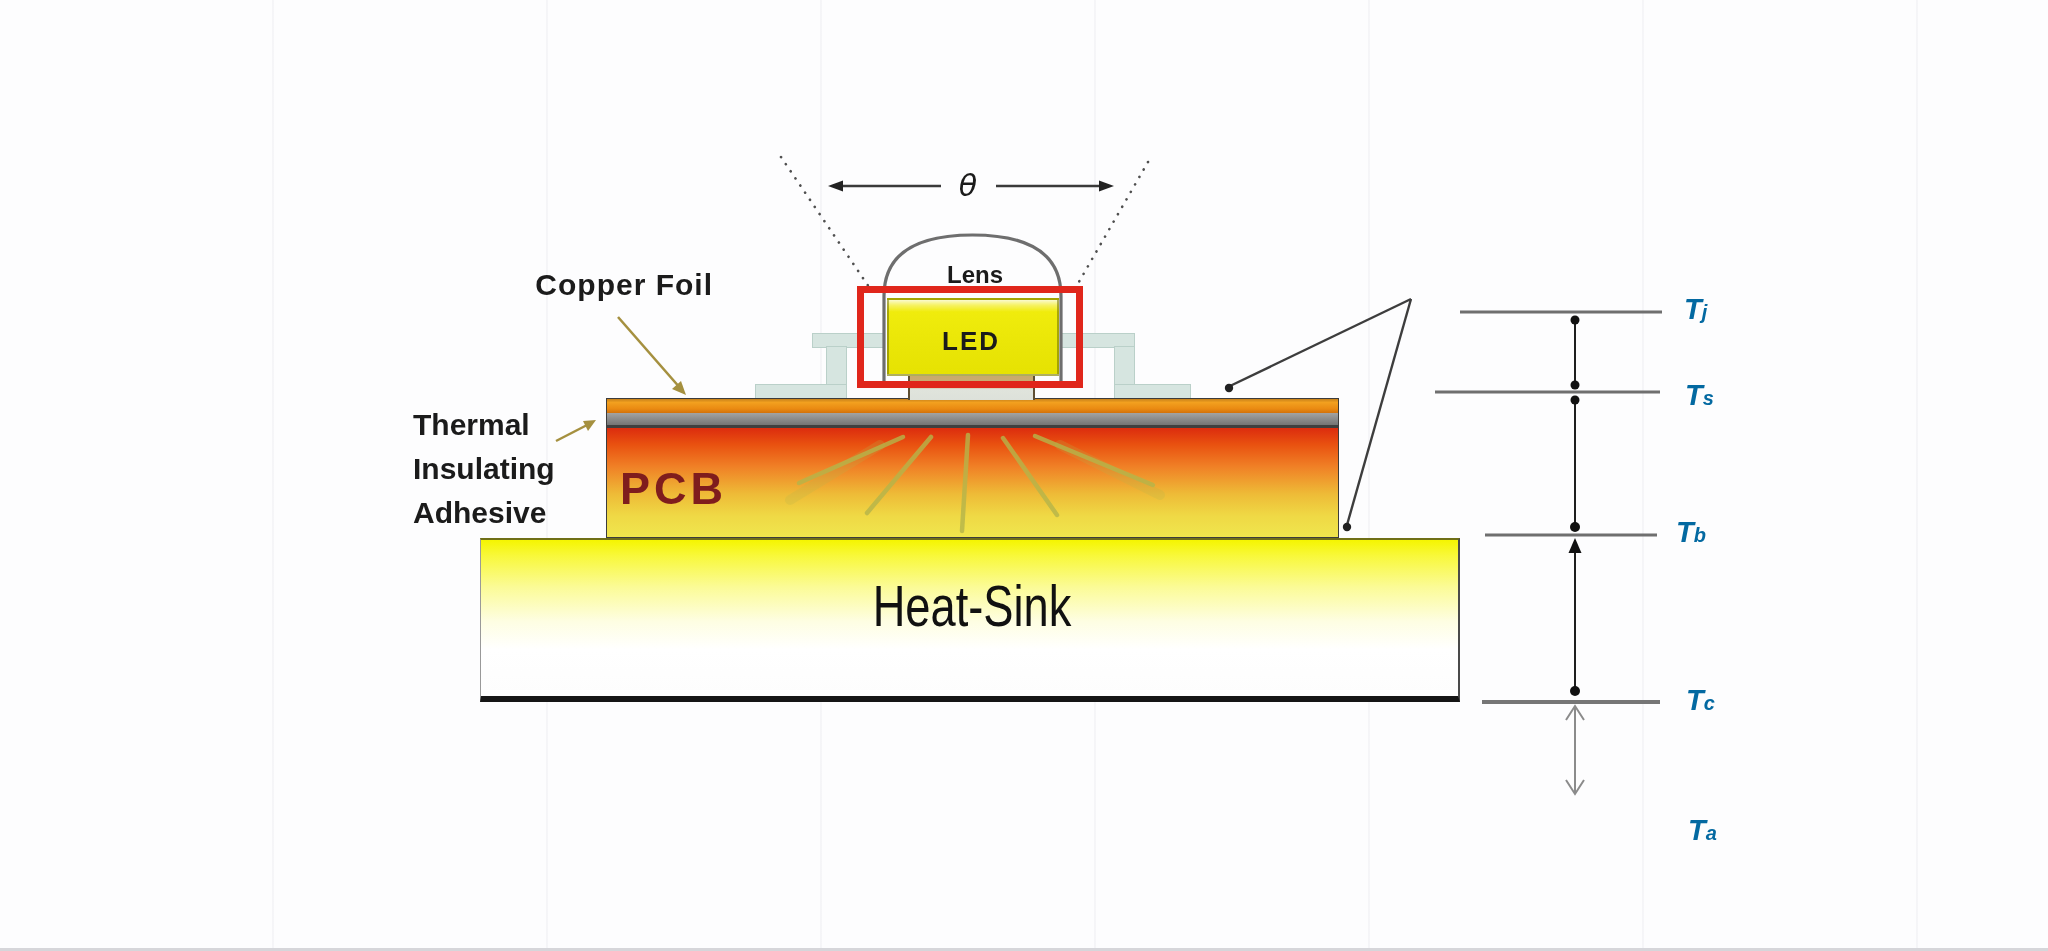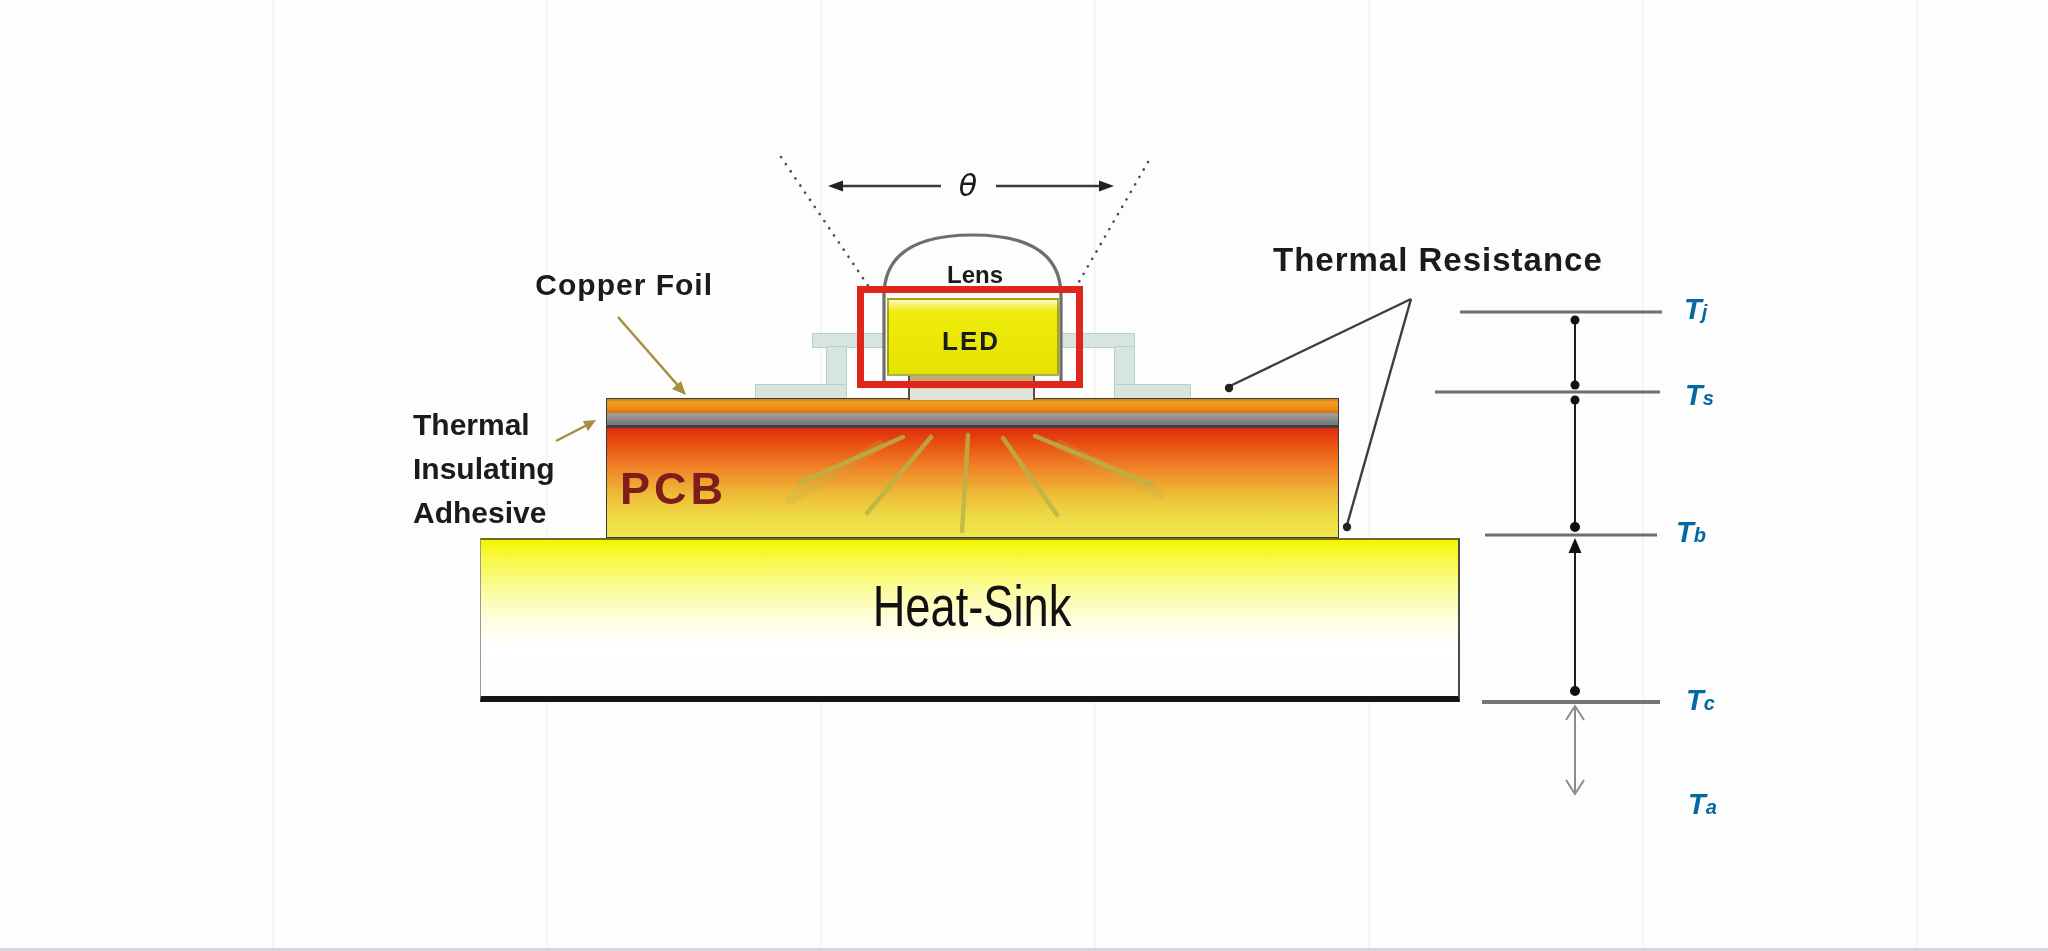--- a/index.html
+++ b/index.html
@@ -48,21 +48,21 @@
   #lbl-led{left:915px;top:326px;width:112px;text-align:center;font-size:26px;letter-spacing:2px;}
   #lbl-theta{left:942px;top:168px;width:52px;text-align:center;font-size:30px;font-weight:normal;
     font-style:italic;font-family:"DejaVu Sans",sans-serif;}
   #lbl-tr{left:1273px;top:241px;font-size:33px;letter-spacing:1px;}
   .tmark{position:absolute;z-index:10;font-size:29px;font-weight:bold;color:#0369a1;white-space:nowrap;font-style:italic;}
   .tmark .sub{font-size:20px;}
   #tm-j{left:1684px;top:293px;}
   #tm-s{left:1685px;top:379px;}
   #tm-b{left:1676px;top:516px;}
   #tm-c{left:1686px;top:684px;}
-  #tm-a{left:1688px;top:788px;text-align:right;}
+  #tm-a{left:1688px;top:814px;text-align:right;}
 </style>
 </head>
 <body>
 
 <div id="canvas">
   <div class="seams"></div>
 
   <div class="abs" id="heatsink"></div>
   <div class="abs" id="copper"></div>
   <div class="abs" id="adhesive"></div>
@@ -141,21 +141,20 @@
   <div class="lbl" id="lbl-adhesive">
     <span>Thermal</span>
     <span>Insulating</span>
     <span>Adhesive</span>
   </div>
   <div class="lbl" id="lbl-pcb">PCB</div>
   <div class="lbl" id="lbl-heatsink">Heat-Sink</div>
   <div class="lbl" id="lbl-lens">Lens</div>
   <div class="lbl" id="lbl-led">LED</div>
   <div class="lbl" id="lbl-theta">θ</div>
-  <div class="lbl" id="lbl-tr">Thermal Resistance</div>
 
   <div class="tmark" id="tm-j">
     <span>T</span><span class="sub">j</span>
   </div>
   <div class="tmark" id="tm-s">
     <span>T</span><span class="sub">s</span>
   </div>
   <div class="tmark" id="tm-b">
     <span>T</span><span class="sub">b</span>
   </div>

